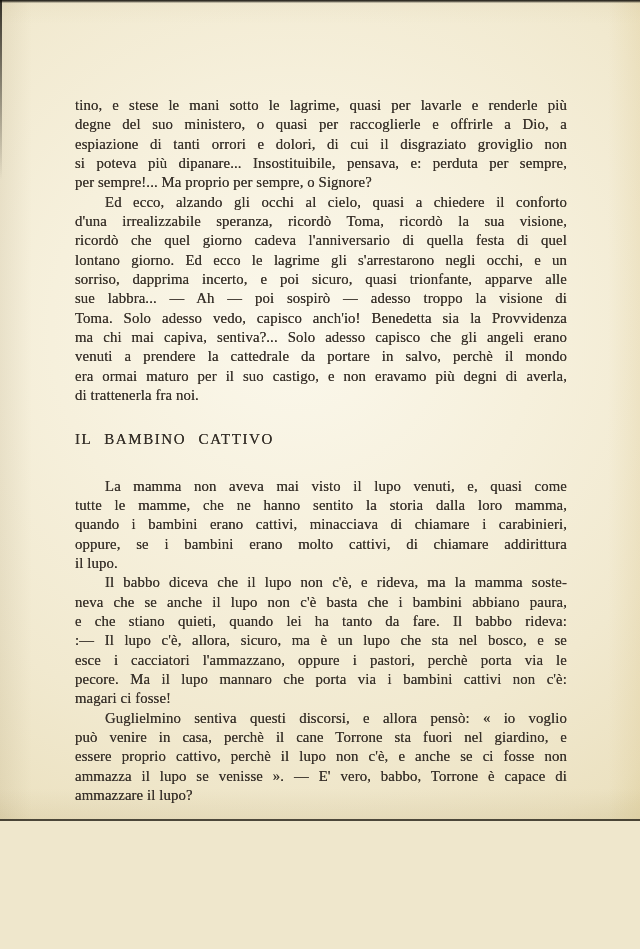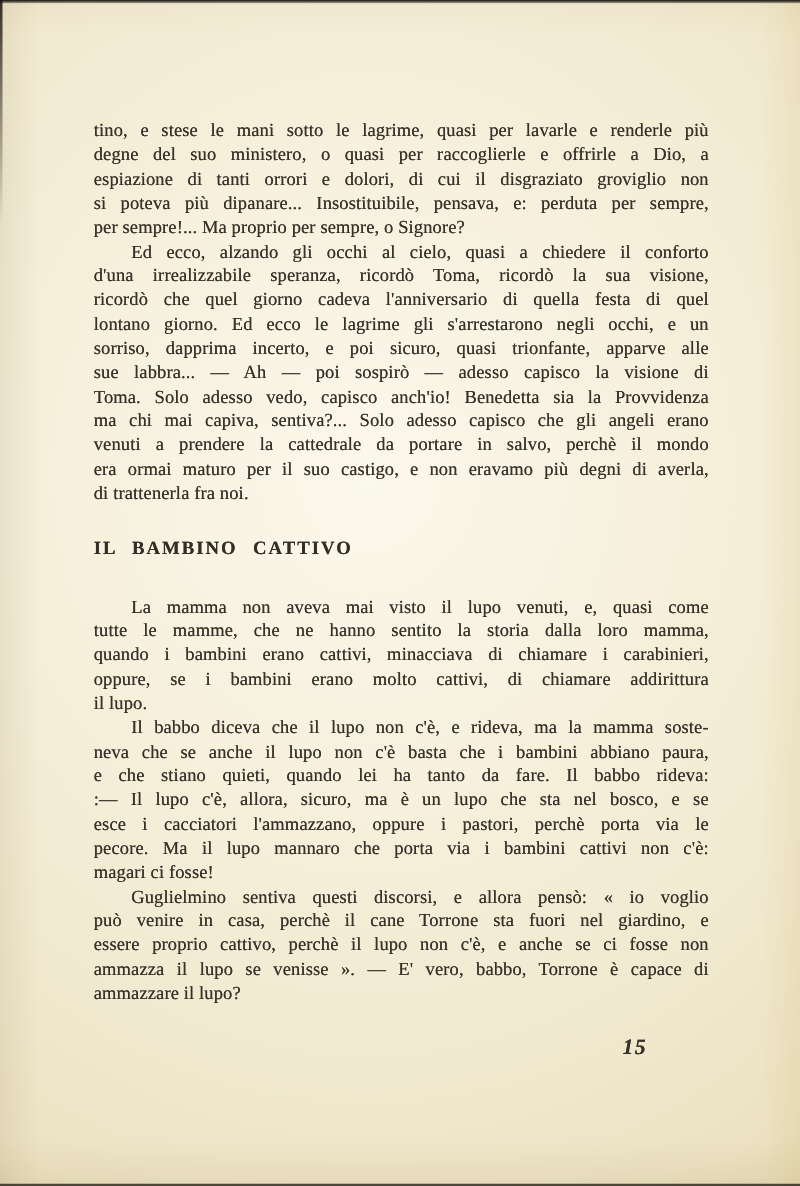--- a/index.html
+++ b/index.html
@@ -1,20 +1,20 @@
 <!DOCTYPE html>
 <html><head>
 <meta charset="utf-8">
 <style>
   html, body { margin: 0; padding: 0; background: #efe7cc; }
 
   .scan {
     position: relative;
     width: 640px;
-    height: 949px;
+    height: 821px;
     overflow: hidden;
     font-family: "Liberation Serif", "DejaVu Serif", serif;
     background: radial-gradient(ellipse 95% 70% at 46% 40%,
                 #fbf8ec 0%, #f6f0dc 40%, #f1e9cf 72%, #ece2c2 95%, #e9dfbc 100%);
   }
 
   
   .scan::before {
     content: '';
     position: absolute; inset: 0;
@@ -54,21 +54,21 @@
     letter-spacing: 0.1px;
     text-align: justify;
     text-align-last: justify;
     text-shadow: 0 0 .4px rgba(56,49,42,.85);
     white-space: normal;
   }
   .line.last  { text-align-last: left; }
   .line.indent { padding-left: 30px; }
 
   .heading {
-    font-weight: bold;
+    font-weight: normal;
     font-size: 15px;
     line-height: 19px;
     letter-spacing: 1.6px;
     word-spacing: 7px;
     margin-top: 24px;
     margin-bottom: 28px;
     color: #332d26;
     text-shadow: 0 0 .4px rgba(51,45,38,.85);
   }
 
@@ -98,21 +98,21 @@
         <div class="line">espiazione di tanti orrori e dolori, di cui il disgraziato groviglio non</div>
         <div class="line">si poteva più dipanare... Insostituibile, pensava, e: perduta per sempre,</div>
         <div class="line last">per sempre!... Ma proprio per sempre, o Signore?</div>
       </div>
       <div class="para">
         <div class="line indent">Ed ecco, alzando gli occhi al cielo, quasi a chiedere il conforto</div>
         <div class="line">d'una irrealizzabile speranza, ricordò Toma, ricordò la sua visione,</div>
         <div class="line">ricordò che quel giorno cadeva l'anniversario di quella festa di quel</div>
         <div class="line">lontano giorno. Ed ecco le lagrime gli s'arrestarono negli occhi, e un</div>
         <div class="line">sorriso, dapprima incerto, e poi sicuro, quasi trionfante, apparve alle</div>
-        <div class="line">sue labbra... — Ah — poi sospirò — adesso capisco la visione di</div>
+        <div class="line">sue labbra... — Ah — poi sospirò — adesso troppo la visione di</div>
         <div class="line">Toma. Solo adesso vedo, capisco anch'io! Benedetta sia la Provvidenza</div>
         <div class="line">ma chi mai capiva, sentiva?... Solo adesso capisco che gli angeli erano</div>
         <div class="line">venuti a prendere la cattedrale da portare in salvo, perchè il mondo</div>
         <div class="line">era ormai maturo per il suo castigo, e non eravamo più degni di averla,</div>
         <div class="line last">di trattenerla fra noi.</div>
       </div>
       <div class="heading">IL BAMBINO CATTIVO</div>
       <div class="para">
         <div class="line indent">La mamma non aveva mai visto il lupo venuti, e, quasi come</div>
         <div class="line">tutte le mamme, che ne hanno sentito la storia dalla loro mamma,</div>

